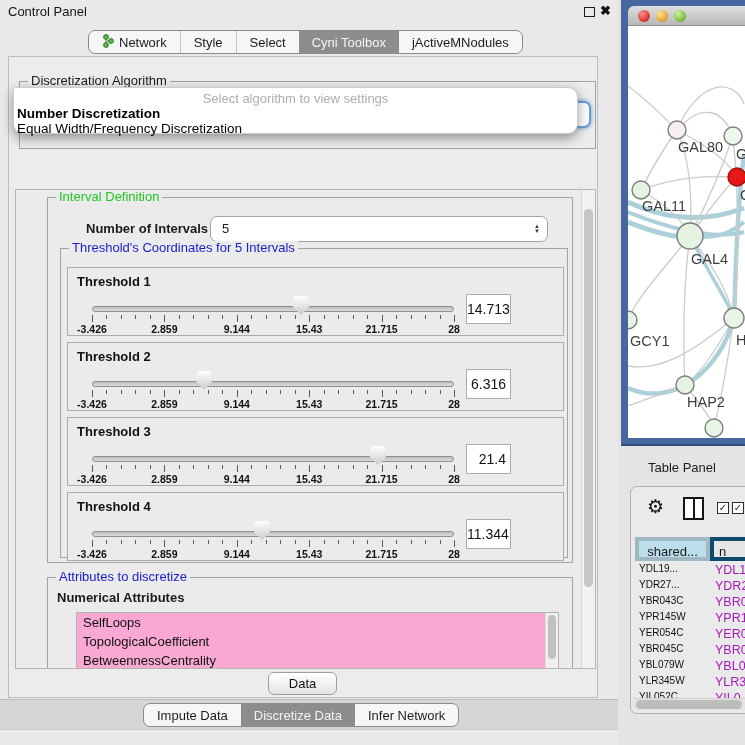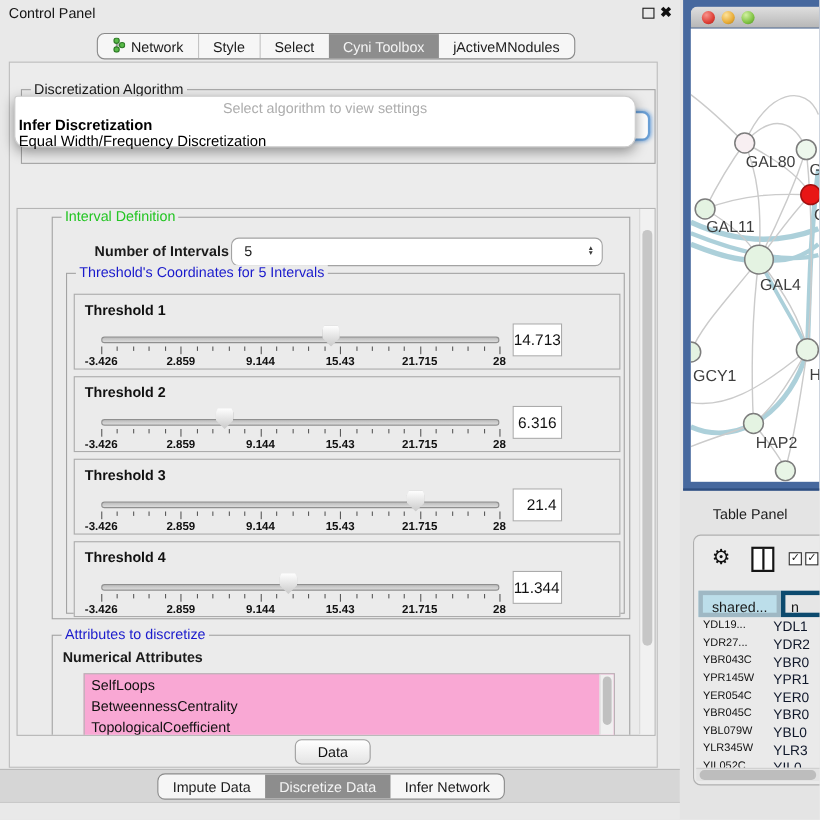--- a/index.html
+++ b/index.html
@@ -102,21 +102,21 @@
   #split-icon { position:absolute; left:52px; top:10px; width:21px; height:23px; border:2px solid #151515; background:#fff; }
   #split-icon:after { content:""; position:absolute; left:8px; top:0; width:2px; height:19px; background:#151515; }
   .cb-icon { position:absolute; top:15px; width:12px; height:12px; border:1.5px solid #2b2b2b; background:#fff; font-size:10px; line-height:10px; text-align:center; color:#222; }
   #cb1 { left:86px; } #cb2 { left:101px; }
   .th-cell { position:absolute; top:50px; height:24px; border:4px solid #0c4a6e; font-size:13px; line-height:22px; }
   #th-shared { left:4px; width:75px; background:#bcdeea; border-color:#9fb8c4; text-align:center; color:#1a1a1a; }
   #th-name { left:79px; width:130px; background:#e6e6e6; padding-left:5px; color:#1a1a1a; }
   #tp-rows { position:absolute; left:0; top:76px; width:120px; height:135px; overflow:hidden; }
   .tp-row { position:relative; height:16px; }
   .tp-c1 { position:absolute; left:8px; top:0; font-size:10px; color:#101010; white-space:nowrap; }
-  .tp-c2 { position:absolute; left:72px; top:0; font-size:12.5px; color:#0f172a; white-space:nowrap; }
+  .tp-c2 { position:absolute; left:84px; top:0; font-size:12.5px; color:#a21caf; white-space:nowrap; }
   #tp-hscroll { position:absolute; left:2px; top:211px; width:116px; height:12px; background:#e3e3e3; border-top:1px solid #cfcfcf; }
   #tp-hthumb { position:absolute; left:3px; top:1px; width:106px; height:9px; background:#bdbdbd; border-radius:5px; }
 </style>
 </head>
 <body>
 
 <div class="abs" id="control-panel">
 
   <div class="abs" id="cp-titlebar">
     <div class="abs" id="cp-title">Control Panel</div>
@@ -350,40 +350,40 @@
 </div>
         </div>
       </div>
 
       <div class="group" style="left:31px; top:387px; width:526px; height:100px;">
         <div class="gtitle on-vp blue">Attributes to discretize</div>
         <div class="abs" style="left:9px; top:12px; font-weight:bold;">Numerical Attributes</div>
         <div id="attr-list">
           <div id="attr-items">
               <div class="attr-item">SelfLoops</div>
+              <div class="attr-item">TopologicalCoefficient</div>
               <div class="attr-item">BetweennessCentrality</div>
-              <div class="attr-item">TopologicalCoefficient</div>
             </div>
           <div id="attr-scrollbar">
               <div id="attr-thumb"></div>
             </div>
         </div>
       </div>
 
       <div id="vp-scrollbar">
         <div id="vp-thumb"></div>
       </div>
     </div>
 
     <div class="abs" id="apply-btn">Data</div>
   </div>
 
   <div class="abs" id="algo-popup">
     <div id="popup-prompt">Select algorithm to view settings</div>
-    <div class="popup-opt" id="popup-opt-0">Infer Discretization</div>
+    <div class="popup-opt" id="popup-opt-0">Number Discretization</div>
     <div class="popup-opt" id="popup-opt-1">Equal Width/Frequency Discretization</div>
   </div>
 
   <div class="abs" id="bottom-strip"></div>
   <div class="abs tabgroup" id="bottom-tabs">
     <div class="tab">
         <span>Impute Data</span>
       </div>
     <div class="tab selected">
         <span>Discretize Data</span>

